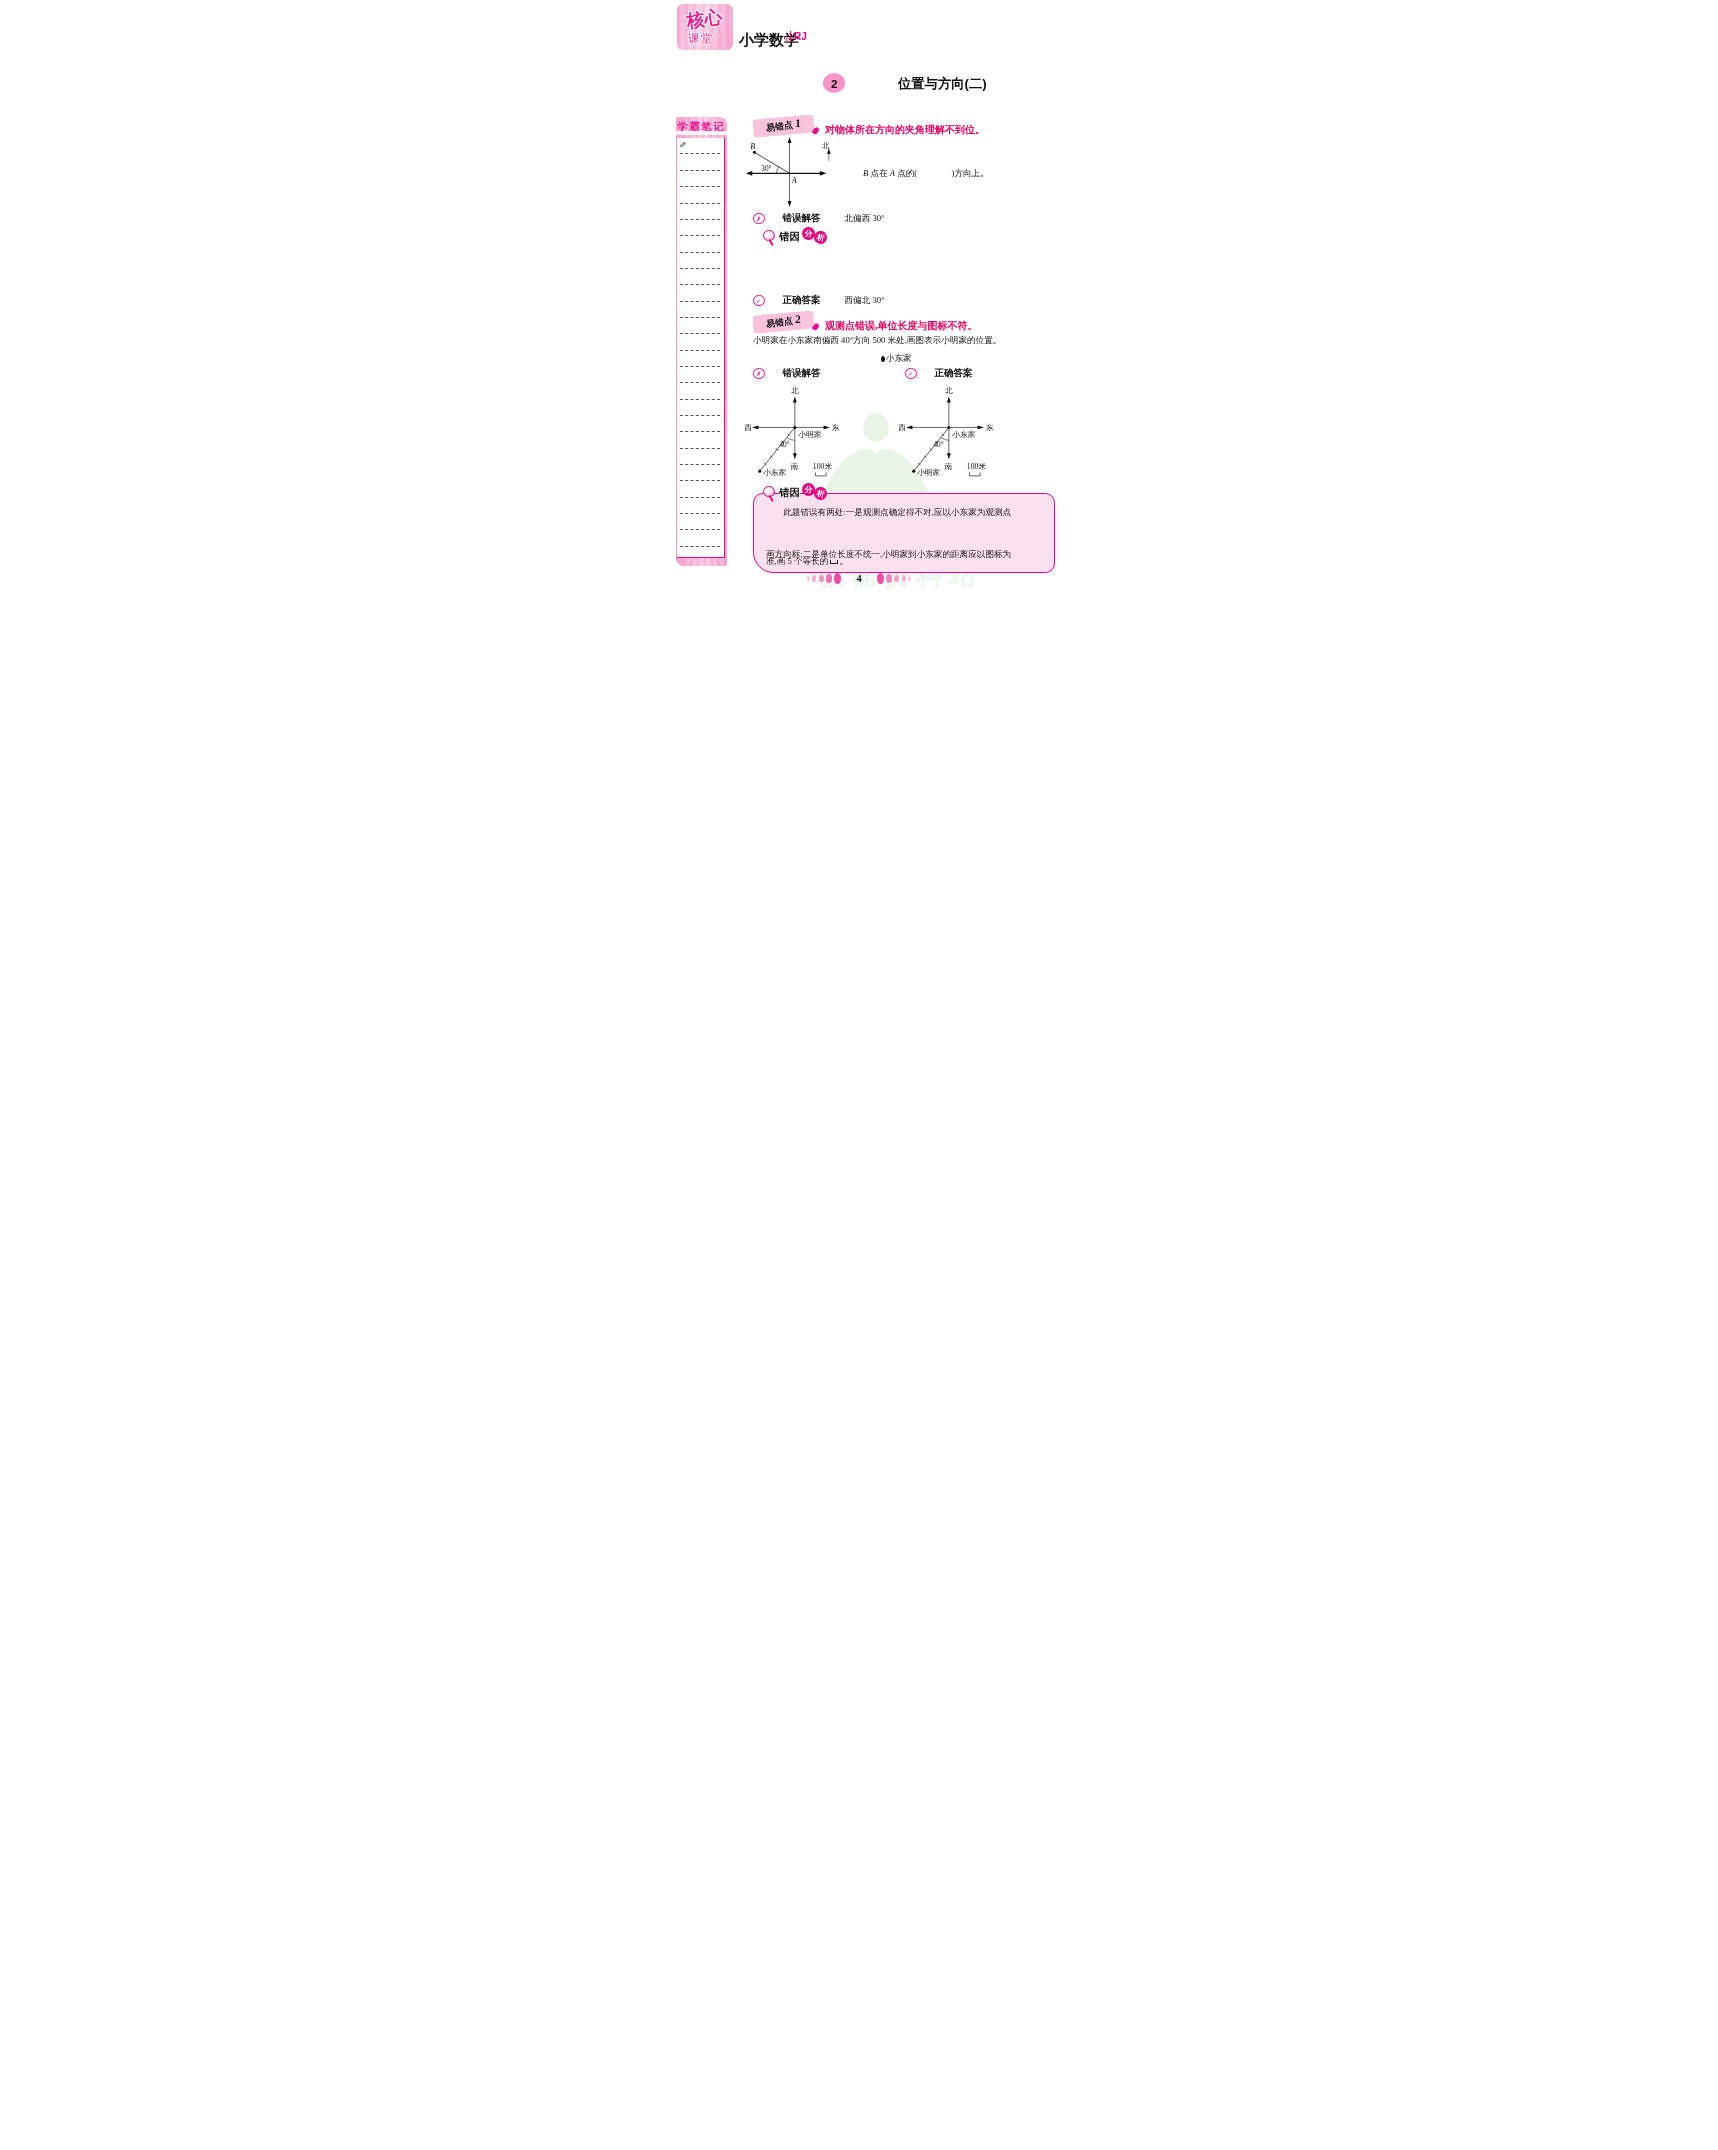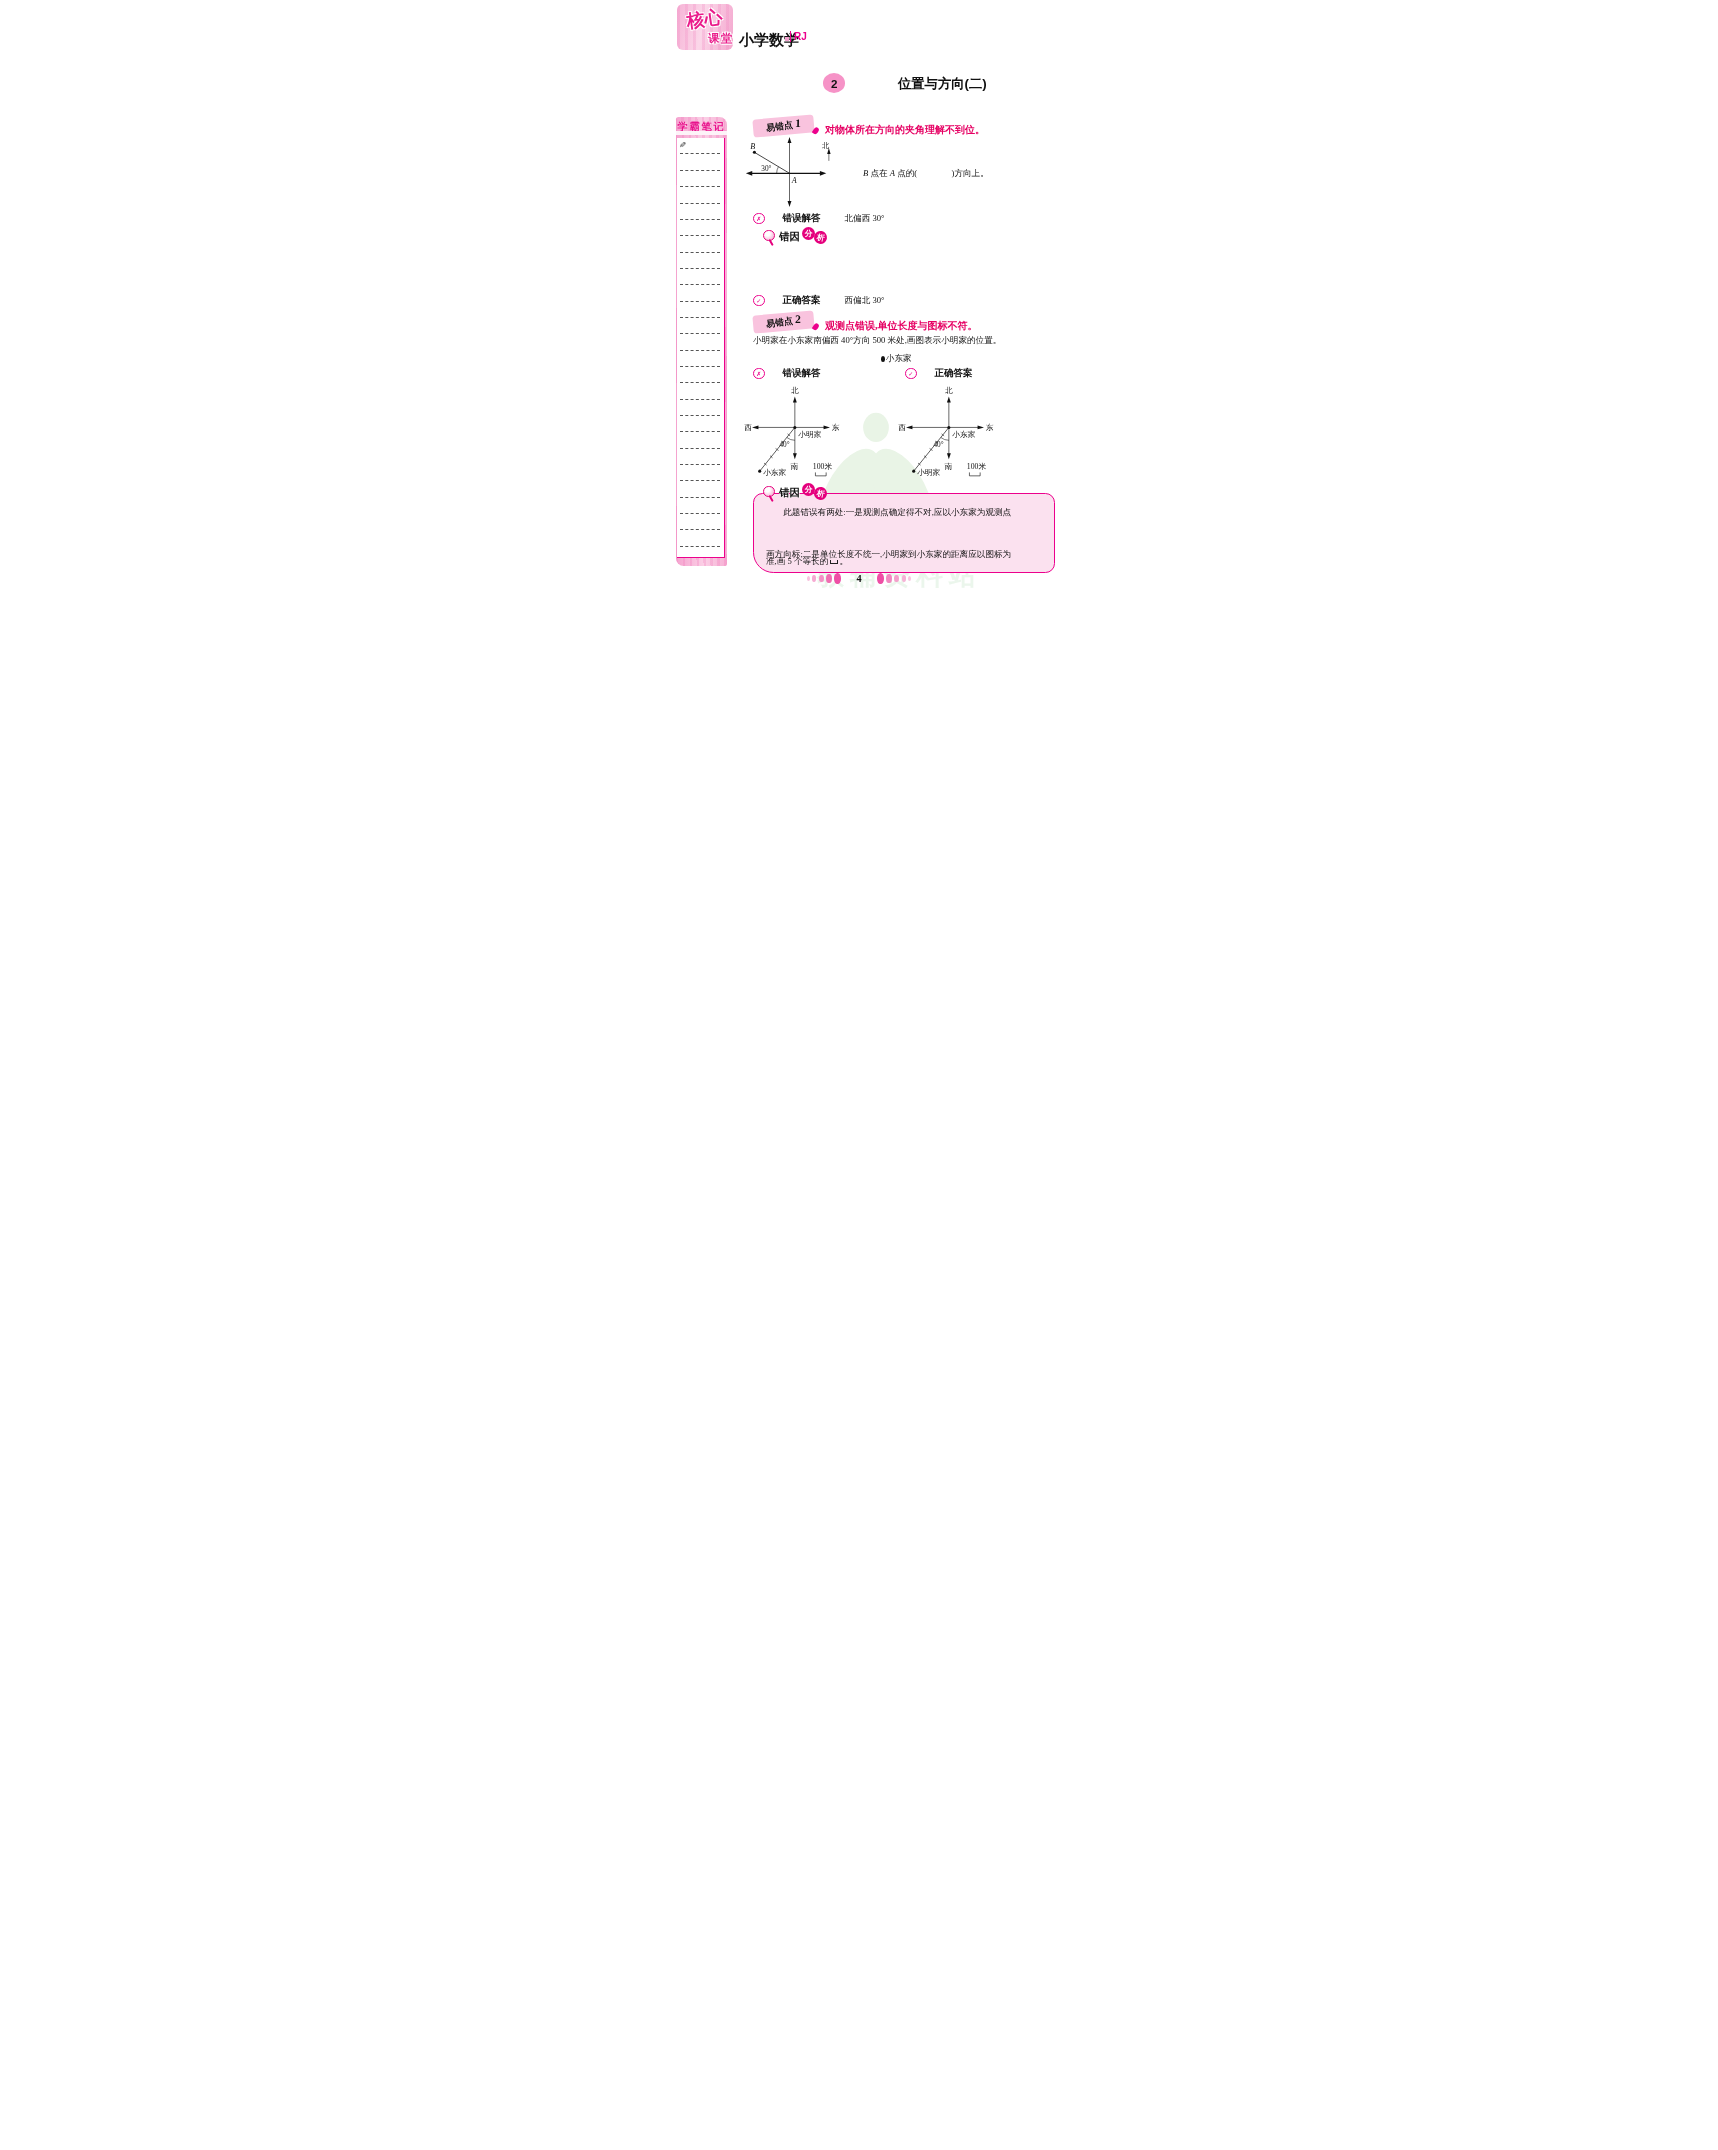--- a/index.html
+++ b/index.html
@@ -14,22 +14,22 @@
 
   
   .logo-box{left:33px;top:3.9px;width:56px;height:46px;border-radius:6px;
             background:linear-gradient(100deg,#f6b3d6 0%,#fbd7e9 45%,#f4a8cf 100%);overflow:hidden;}
   .logo-box:before{content:"";position:absolute;inset:0;
             background:repeating-linear-gradient(90deg,rgba(240,130,190,.25) 0 3px,rgba(255,255,255,0) 3px 8.2px);}
   .logo-t1{position:absolute;left:3.4px;top:3.4px;width:49px;text-align:center;transform:rotate(-8deg);
            font-family:"Liberation Sans",sans-serif;font-weight:bold;font-size:18px;color:#ea1c8b;
            text-shadow:-0.9px -0.9px 0 #fff,0.9px -0.9px 0 #fff,-0.9px 0.9px 0 #fff,0.9px 0.9px 0 #fff;}
   .logo-t2{position:absolute;left:11.2px;top:27px;width:43px;font-family:"Liberation Sans",sans-serif;
-           font-weight:bold;font-size:11.2px;letter-spacing:1.7px;color:#ea1c8b;
-           text-shadow:-0.9px -0.9px 0 #fff,0.9px -0.9px 0 #fff,-0.9px 0.9px 0 #fff,0.9px 0.9px 0 #fff;padding-left:20px;}
+           font-weight:normal;font-size:11.2px;letter-spacing:1.7px;color:#ea1c8b;
+           text-shadow:-0.9px -0.9px 0 #fff,0.9px -0.9px 0 #fff,-0.9px 0.9px 0 #fff,0.9px 0.9px 0 #fff;}
   .subject{left:95px;top:31px;font-family:"Liberation Sans",sans-serif;font-weight:bold;font-size:15px;color:#111;}
   .pink-sq{left:141px;top:37px;width:4.3px;height:4.3px;background:#f2a0cd;}
   .edition-bar{left:146px;top:31px;width:1.3px;height:10.8px;background:#ec008c;}
   .edition{left:150px;top:31px;font-family:"Liberation Sans",sans-serif;font-weight:bold;font-size:10px;color:#ec008c;}
 
   
   .chap-circle{left:179px;top:73px;width:22.4px;height:20px;border-radius:50%;background:#f693c7;
                display:flex;align-items:center;justify-content:center;
                font-family:"Liberation Sans",sans-serif;font-weight:bold;font-size:11.6px;color:#111;}
   .chap-title{left:214px;top:75px;font-family:"Liberation Sans",sans-serif;font-weight:bold;font-size:13.3px;color:#111;margin-left:40px;}

